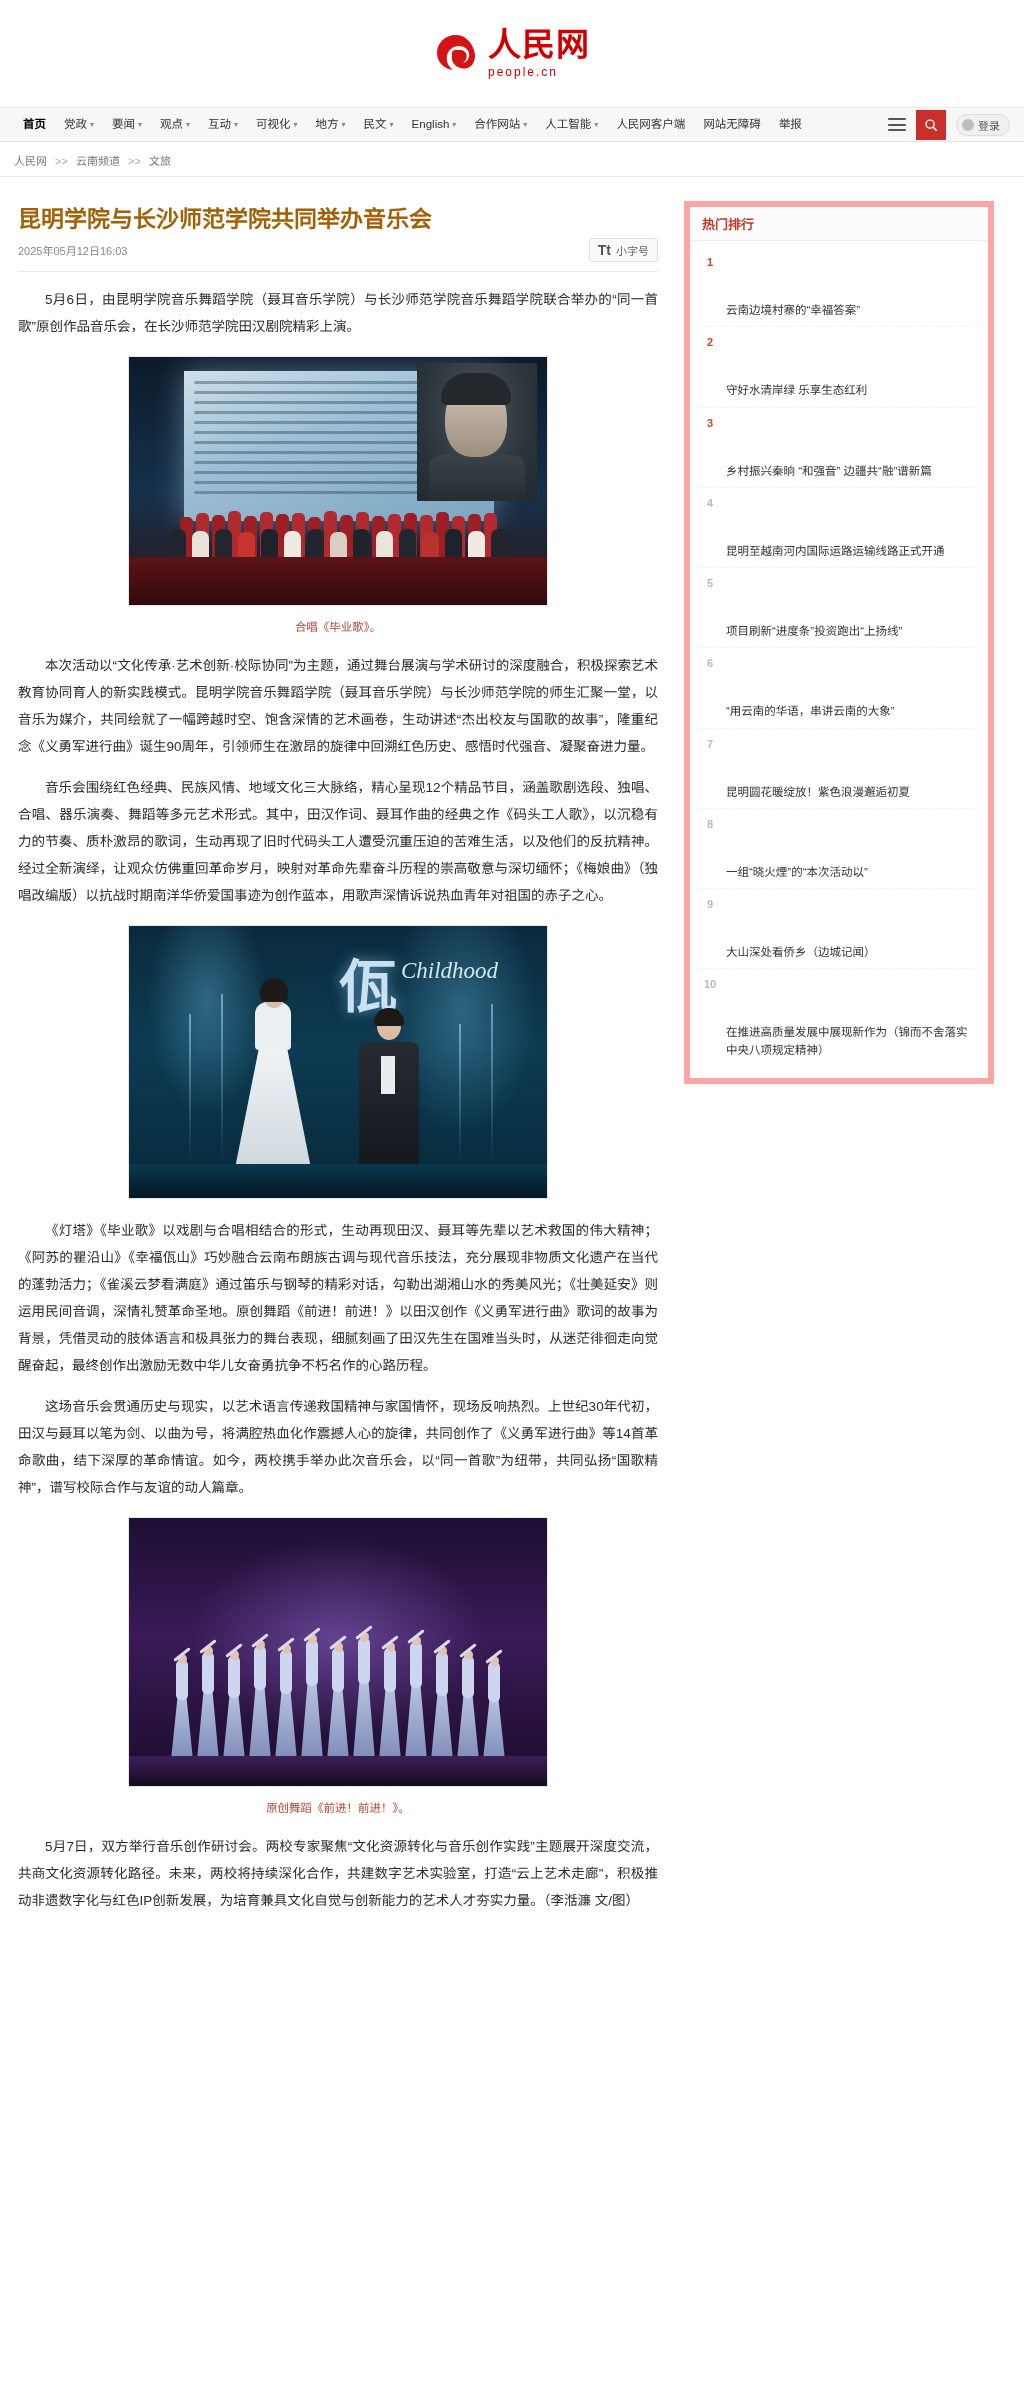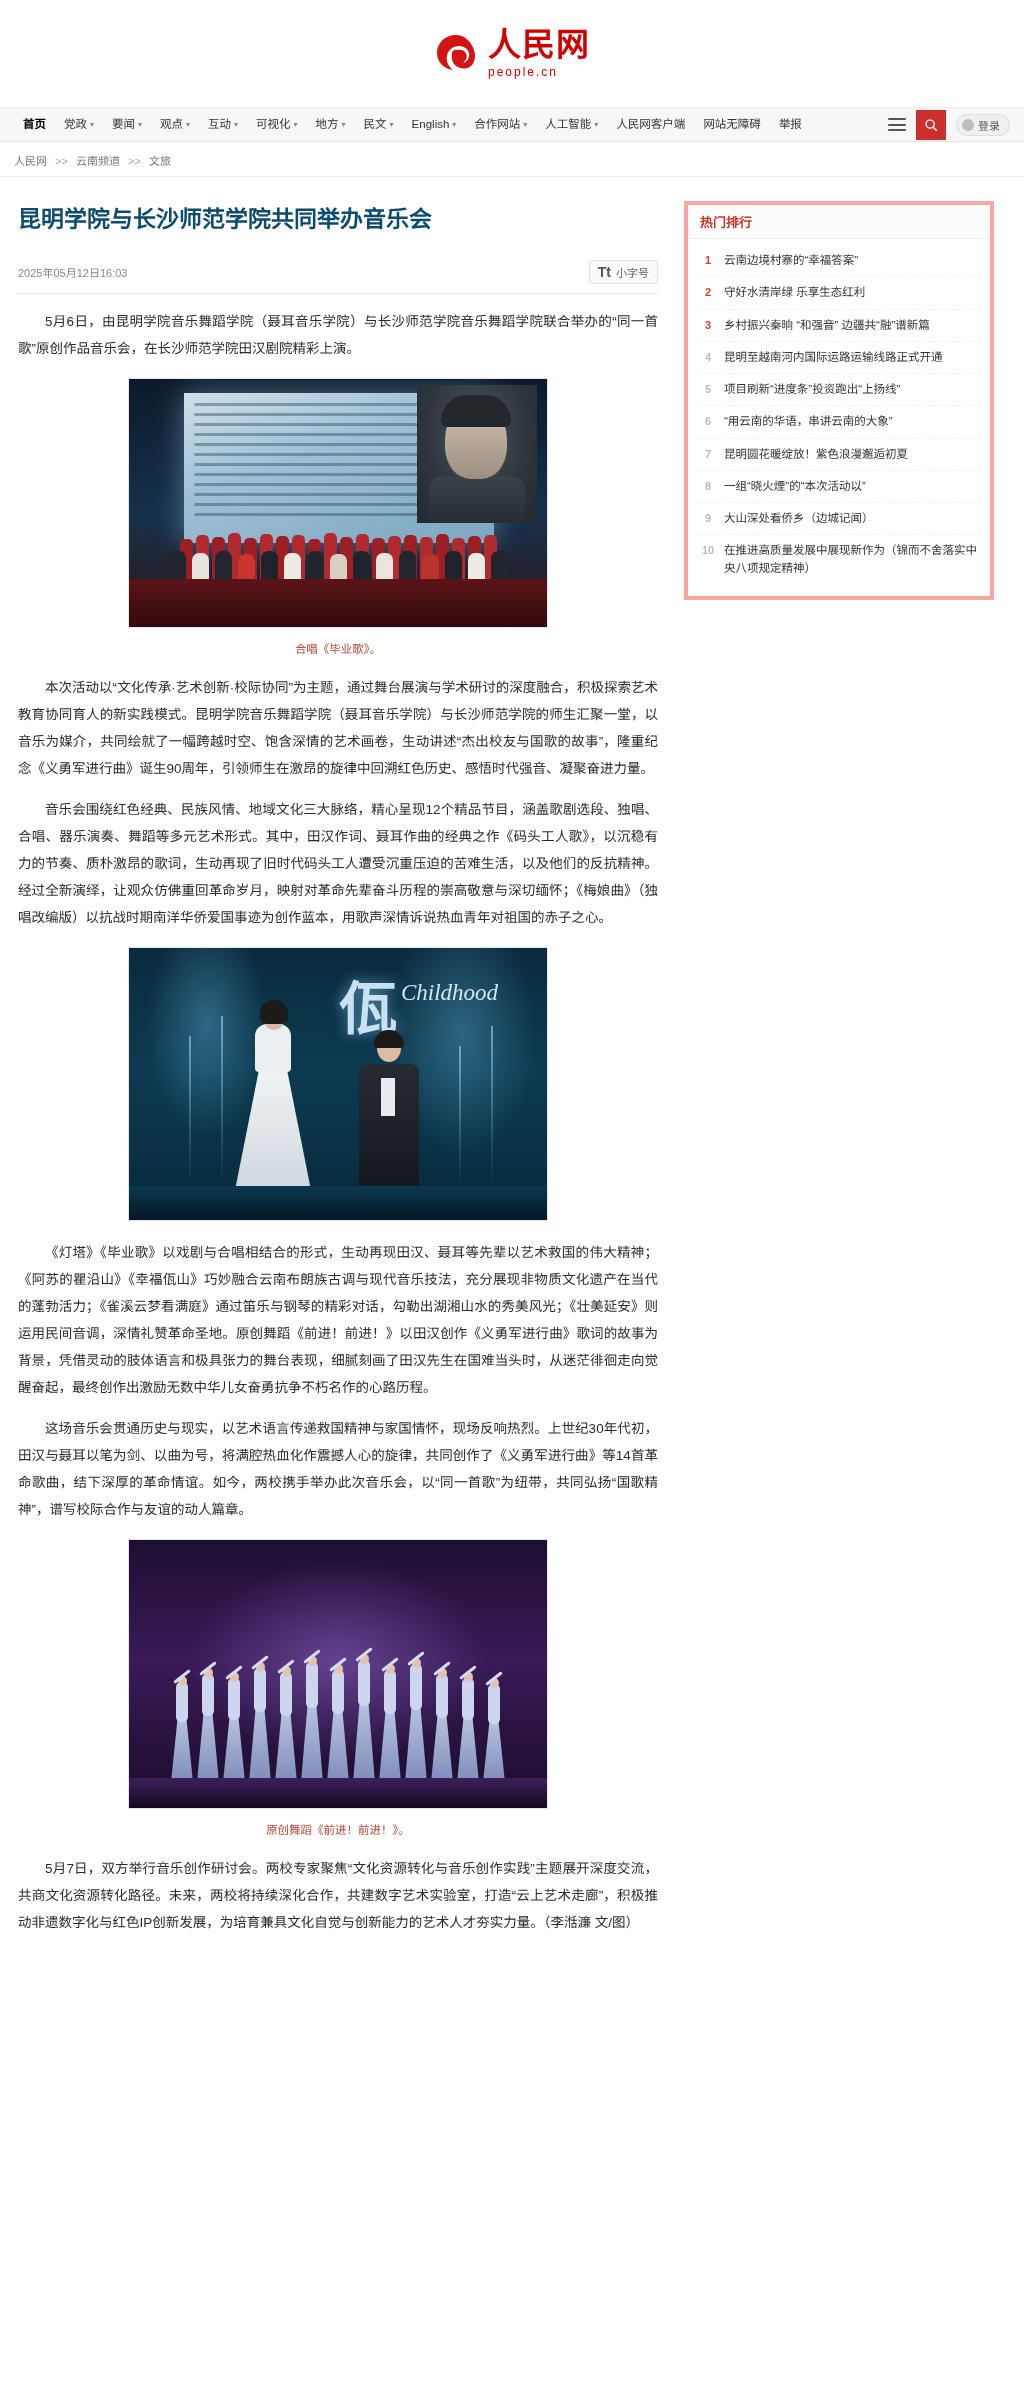--- a/index.html
+++ b/index.html
@@ -126,22 +126,22 @@
     padding: 18px 18px 40px 18px;
   }
   .article { width: 640px; flex: 0 0 640px; }
   .rail { width: 310px; flex: 0 0 310px; padding-top: 6px; }
 
   
   h1.title {
     font-size: 23px;
     line-height: 1.45;
     font-weight: bold;
-    color: #0c4a6e;
-    margin: 8px 0 24px 0;
+    color: #a16207;
+    margin: 8px 0 2px 0;
     font-family: "DejaVu Sans", "Liberation Sans", sans-serif;
   }
   .meta-row {
     display: flex;
     align-items: center;
     justify-content: space-between;
     border-bottom: 1px solid #e8e8e8;
     padding-bottom: 9px;
     margin-bottom: 14px;
   }
@@ -261,38 +261,38 @@
   .p3-glow { position: absolute; left: 50%; top: 20px; width: 300px; height: 200px; transform: translateX(-50%); background: radial-gradient(ellipse at 50% 50%, rgba(180,140,255,.35), transparent 70%); }
   .p3-group { position: absolute; left: 0; right: 0; bottom: 26px; display: flex; align-items: flex-end; justify-content: center; gap: 4px; }
   .p3-d { position: relative; width: 22px; }
   .p3-d .sk { position: absolute; bottom: 0; left: 0; width: 22px; background: linear-gradient(180deg,#b8c3e2,#7e8cb8); clip-path: polygon(30% 0, 70% 0, 100% 100%, 0% 100%); }
   .p3-d .bd { position: absolute; left: 5px; width: 12px; background: #cdd6ee; border-radius: 5px; }
   .p3-d .hd { position: absolute; left: 7px; width: 9px; height: 10px; border-radius: 50%; background: #e0c4ad; }
   .p3-d .ar { position: absolute; left: 1px; width: 20px; height: 3px; background: #d6dcef; border-radius: 2px; transform: rotate(-38deg); }
   .p3-floor { position: absolute; left: 0; right: 0; bottom: 0; height: 30px; background: linear-gradient(180deg,#3c1f5a,#150a22); }
 
   
-  .rail-box { border: 4px solid #fca5a5; }
+  .rail-box { border: 6px solid #fca5a5; }
   .rail-head {
     height: 34px; display: flex; align-items: center;
     padding: 0 12px; font-size: 13px; font-weight: bold; color: #c0392b;
     border-bottom: 1px solid #eee; background: #fcfcfc;
   }
   .rail-list { padding: 6px 10px 12px 10px; }
   .rail-item {
     display: flex; gap: 8px; align-items: flex-start;
     padding: 7px 2px; font-size: 11.5px; line-height: 1.5; color: #333;
     border-bottom: 1px dashed #f0f0f0; cursor: pointer;
   }
   .rail-item:last-child { border-bottom: none; }
   .rail-rank {
     flex: 0 0 16px; text-align: center; color: #bbb; font-size: 11px; font-weight: bold;
   }
   .rail-item.top .rail-rank { color: #d0432f; }
-  .rail-text { flex: 1; }
+  .rail-text { flex: 1; margin-top: 48px; }
 </style>
 </head>
 <body>
 
 <div class="masthead">
   <div class="logo-wrap">
     <span class="logo-mark">
       <svg width="44" height="44" viewBox="0 0 44 44" aria-hidden="true">
         <path d="M22 3 C11 3 3 11 3 21 C3 30 10 37 19 38 C14 34 12 29 13 24 C14 18 19 14 25 14 C30 14 34 17 35 21 C36 26 33 30 29 31 C33 28 34 23 31 20 C28 17 23 17 20 20 C17 23 17 29 21 33 C25 37 32 38 37 34 C41 30 42 24 40 18 C37 9 30 3 22 3 Z" fill="#d31414"></path>
         <circle cx="22" cy="22" r="4.2" fill="#d31414"></circle>

